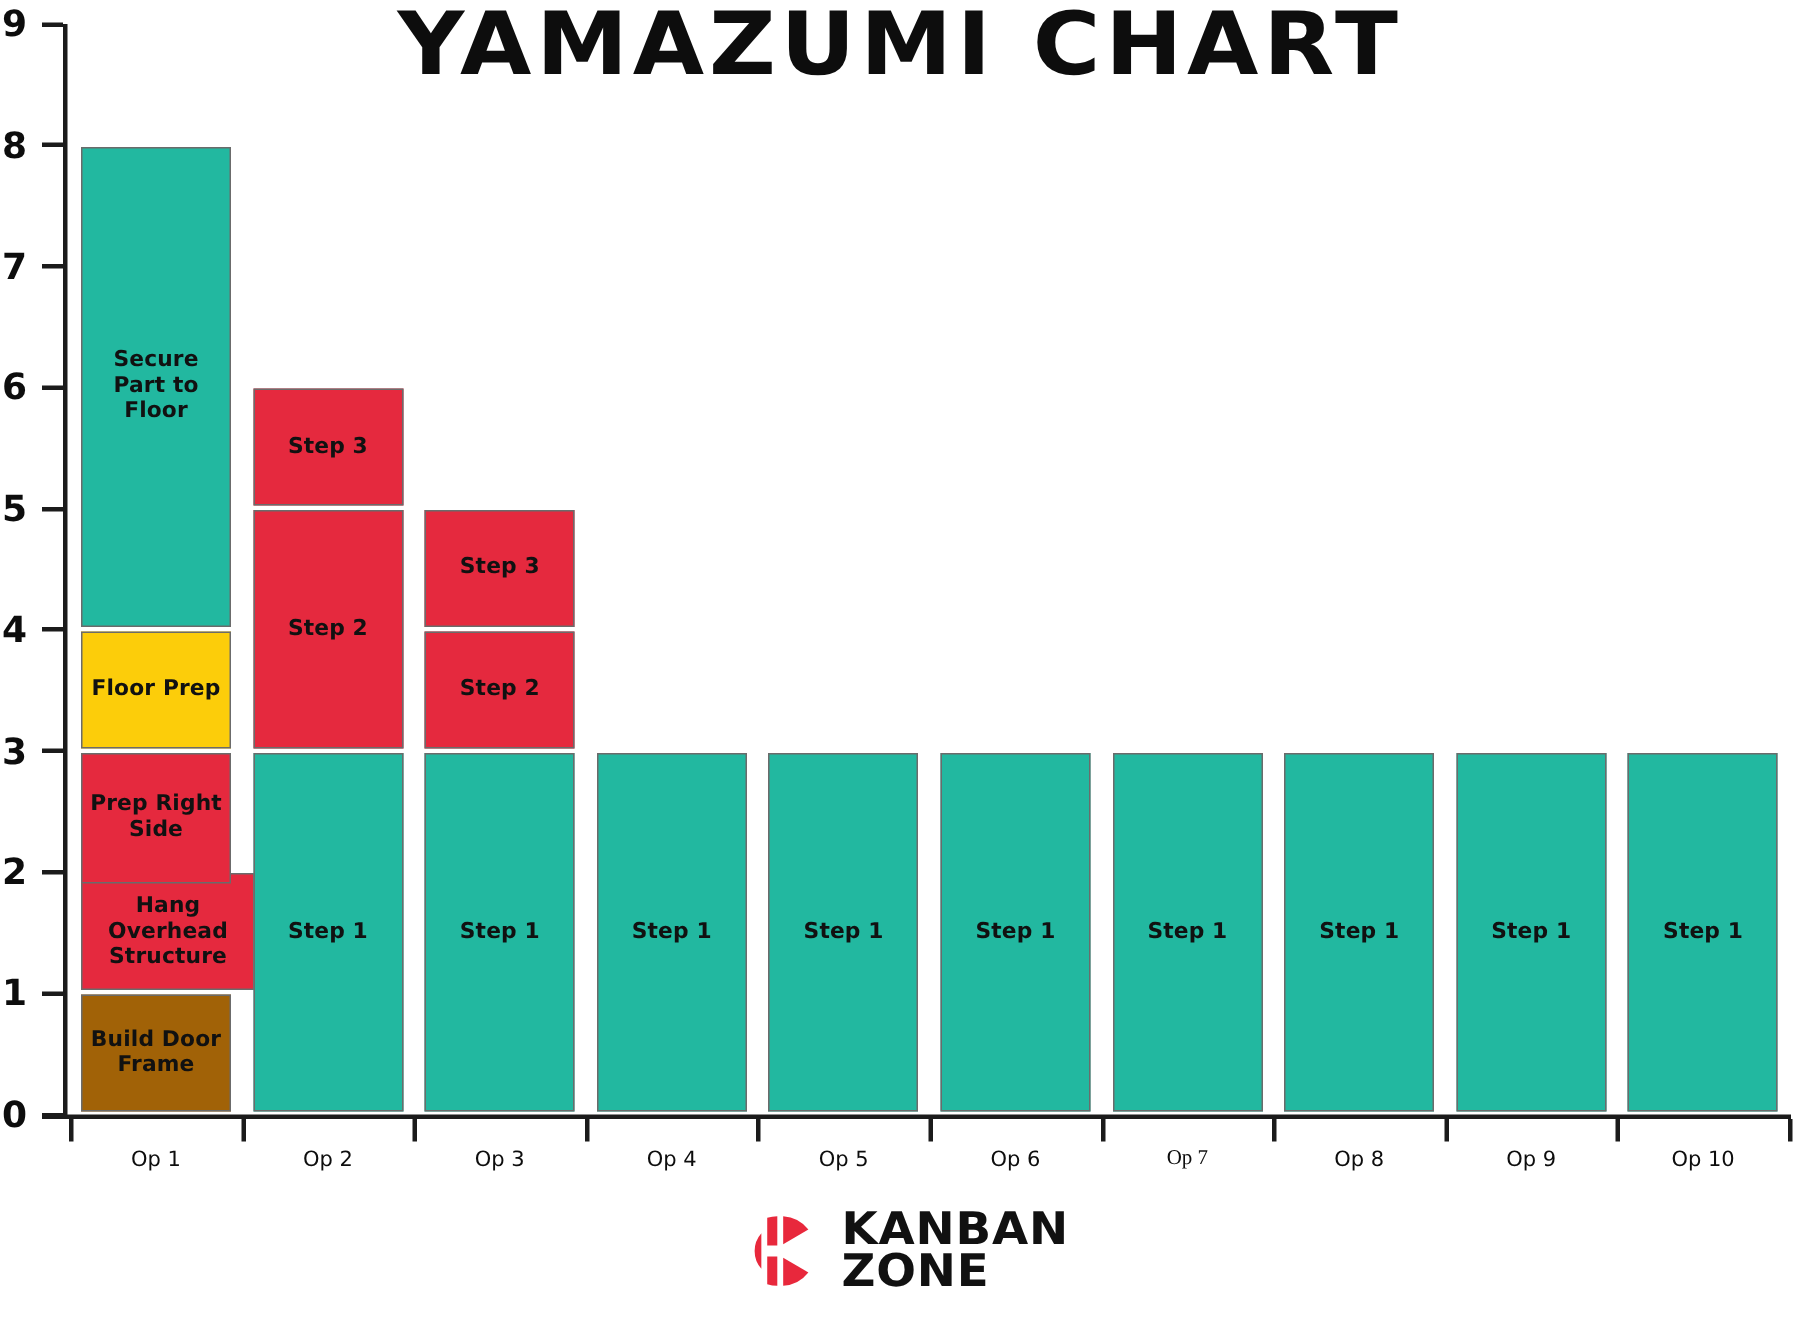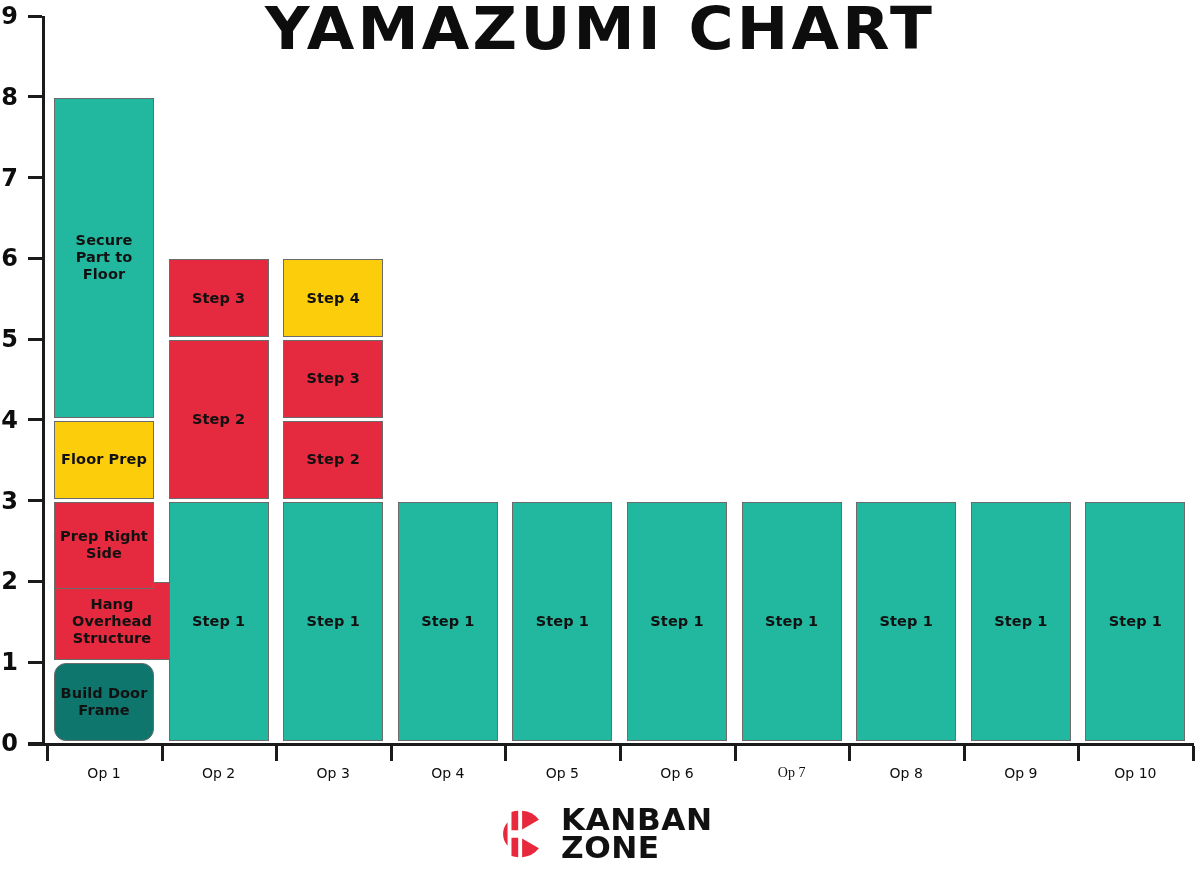--- a/index.html
+++ b/index.html
@@ -215,21 +215,21 @@
         <div class="x-tick" style="left: 806.2px;"></div>
         <div class="x-tick-label" style="left: 814.2px; width: 100px;">Op 8</div>
         <div class="x-tick" style="left: 920.8px;"></div>
         <div class="x-tick-label" style="left: 928.8px; width: 100px;">Op 9</div>
         <div class="x-tick" style="left: 1035.4px;"></div>
         <div class="x-tick" style="left: 1150px;"></div>
         <div class="x-tick-label" style="left: 1043.4px; width: 100px;">Op 10</div>
       </div>
     <div id="bars">
         <div class="bar-column" style="left: 12px; width: 100px; height: 727px; bottom: 2px;">
-          <div class="bar-segment" title="Build Door Frame" style="left: 0px; width: 100px; top: 646.222px; height: 77.7778px; background: #0f766e; border-radius: 12px;">
+          <div class="bar-segment" title="Build Door Frame" style="left: 0px; width: 100px; top: 646.222px; height: 77.7778px; background: #a16207;">
             <span>Build Door Frame</span>
           </div>
           <div class="bar-segment" title="Hang Overhead Structure" style="left: 0px; width: 116px; top: 565.444px; height: 77.7778px; background: rgb(229, 41, 62);">
             <span>Hang Overhead Structure</span>
           </div>
           <div class="bar-segment" title="Prep Right Side" style="left: 0px; width: 100px; top: 484.667px; height: 87px; background: rgb(229, 41, 62);">
             <span>Prep Right Side</span>
           </div>
           <div class="bar-segment" title="Floor Prep" style="left: 0px; width: 100px; top: 403.889px; height: 77.7778px; background: rgb(252, 205, 10);">
             <span>Floor Prep</span>
@@ -251,23 +251,20 @@
         </div>
         <div class="bar-column" style="left: 241.2px; width: 100px; height: 727px; bottom: 2px;">
           <div class="bar-segment" title="Step 1" style="left: 0px; width: 100px; top: 484.667px; height: 239.333px; background: rgb(34, 184, 160);">
             <span>Step 1</span>
           </div>
           <div class="bar-segment" title="Step 2" style="left: 0px; width: 100px; top: 403.889px; height: 77.7778px; background: rgb(229, 41, 62);">
             <span>Step 2</span>
           </div>
           <div class="bar-segment" title="Step 3" style="left: 0px; width: 100px; top: 323.111px; height: 77.7778px; background: rgb(229, 41, 62);">
             <span>Step 3</span>
-          </div>
-          <div class="bar-segment" title="Step 4" style="left: 0px; width: 100px; top: 242.333px; height: 77.7778px; background: rgb(252, 205, 10);">
-            <span>Step 4</span>
           </div>
         </div>
         <div class="bar-column" style="left: 355.8px; width: 100px; height: 727px; bottom: 2px;">
           <div class="bar-segment" title="Step 1" style="left: 0px; width: 100px; top: 484.667px; height: 239.333px; background: rgb(34, 184, 160);">
             <span>Step 1</span>
           </div>
         </div>
         <div class="bar-column" style="left: 470.4px; width: 100px; height: 727px; bottom: 2px;">
           <div class="bar-segment" title="Step 1" style="left: 0px; width: 100px; top: 484.667px; height: 239.333px; background: rgb(34, 184, 160);">
             <span>Step 1</span>

